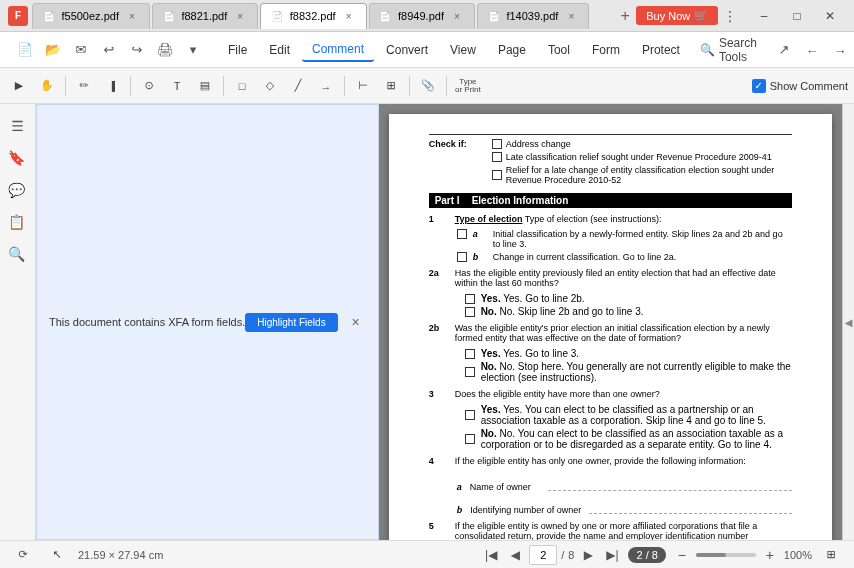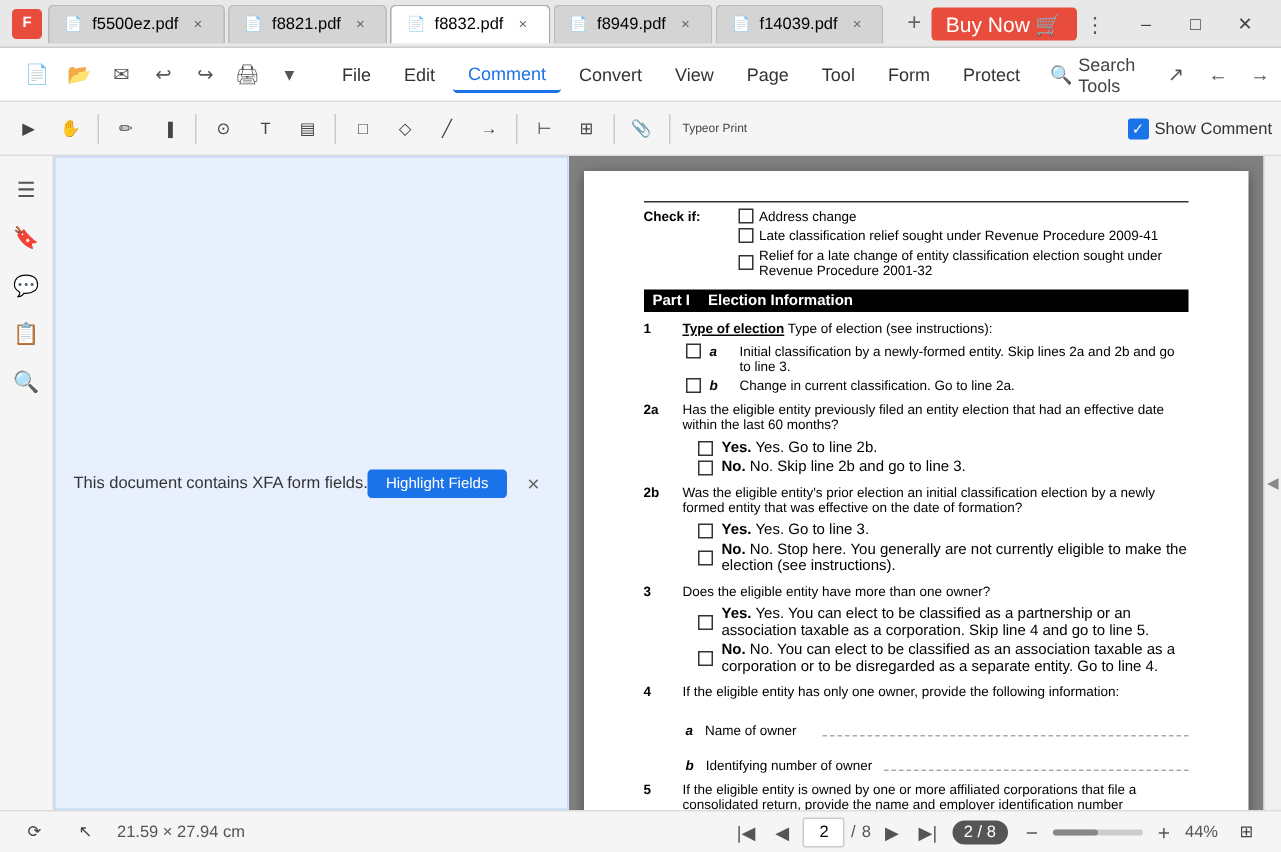--- a/index.html
+++ b/index.html
@@ -400,21 +400,21 @@
       border-bottom: 1px dashed #aaa;
       margin-bottom: 1px;
     }
     .name-label { min-width: 70px; margin-top: 11px; }
     .buy-now-btn {
       background: #e74c3c;
       color: white;
       border: none;
       padding: 3px 10px;
       border-radius: 3px;
-      font-size: 14px;
+      font-size: 11px;
       cursor: pointer;
       display: flex; align-items: flex-end; gap: 4px;
     }
     .more-btn {
       width: 20px; height: 20px;
       display: flex; align-items: center; justify-content: center;
       cursor: pointer; font-size: 14px; color: #555;
     }
   </style>
 </head>
@@ -514,21 +514,21 @@
   <div class="tb-btn">□</div>
   <div class="tb-btn">◇</div>
   <div class="tb-btn">╱</div>
   <div class="tb-btn">→</div>
   <div class="tb-sep"></div>
   <div class="tb-btn">⊢</div>
   <div class="tb-btn">⊞</div>
   <div class="tb-sep"></div>
   <div class="tb-btn">📎</div>
   <div class="tb-sep"></div>
-  <div class="tb-btn" style="font-size:9px; flex-direction:row; height:30px; line-height:1;">
+  <div class="tb-btn" style="font-size:9px; flex-direction:column; height:30px; line-height:1;">
     <span style="font-size:8px;">Type</span>
     <span style="font-size:8px;">or Print</span>
   </div>
   <div class="show-comment-toggle">
     <div class="checkbox-blue"></div>
     <span>Show Comment</span>
   </div>
 </div>
 
 <div class="main-area">
@@ -561,21 +561,21 @@
             <div class="checkbox-item">
               <span class="checkbox-sq"></span>
               <span>Address change</span>
             </div>
             <div class="checkbox-item">
               <span class="checkbox-sq"></span>
               <span>Late classification relief sought under Revenue Procedure 2009-41</span>
             </div>
             <div class="checkbox-item">
               <span class="checkbox-sq"></span>
-              <span>Relief for a late change of entity classification election sought under Revenue Procedure 2001-32</span>
+              <span>Relief for a late change of entity classification election sought under Revenue Procedure 2010-52</span>
             </div>
           </div>
         </div>
 
         <div class="part-header">
           <span>Part I</span>
           <span>Election Information</span>
         </div>
 
         <div class="q-row">
@@ -680,17 +680,17 @@
     </div>
     <div class="page-badge">
       <span>2 / 8</span>
     </div>
     <div class="zoom-controls">
       <div class="zoom-btn">−</div>
       <div class="zoom-slider">
         <div class="zoom-slider-fill"></div>
       </div>
       <div class="zoom-btn">+</div>
-      <span class="zoom-value">44%</span>
+      <span class="zoom-value">100%</span>
     </div>
     <div class="tb-btn">⊞</div>
   </div>
 </div>
 
 </body></html>

